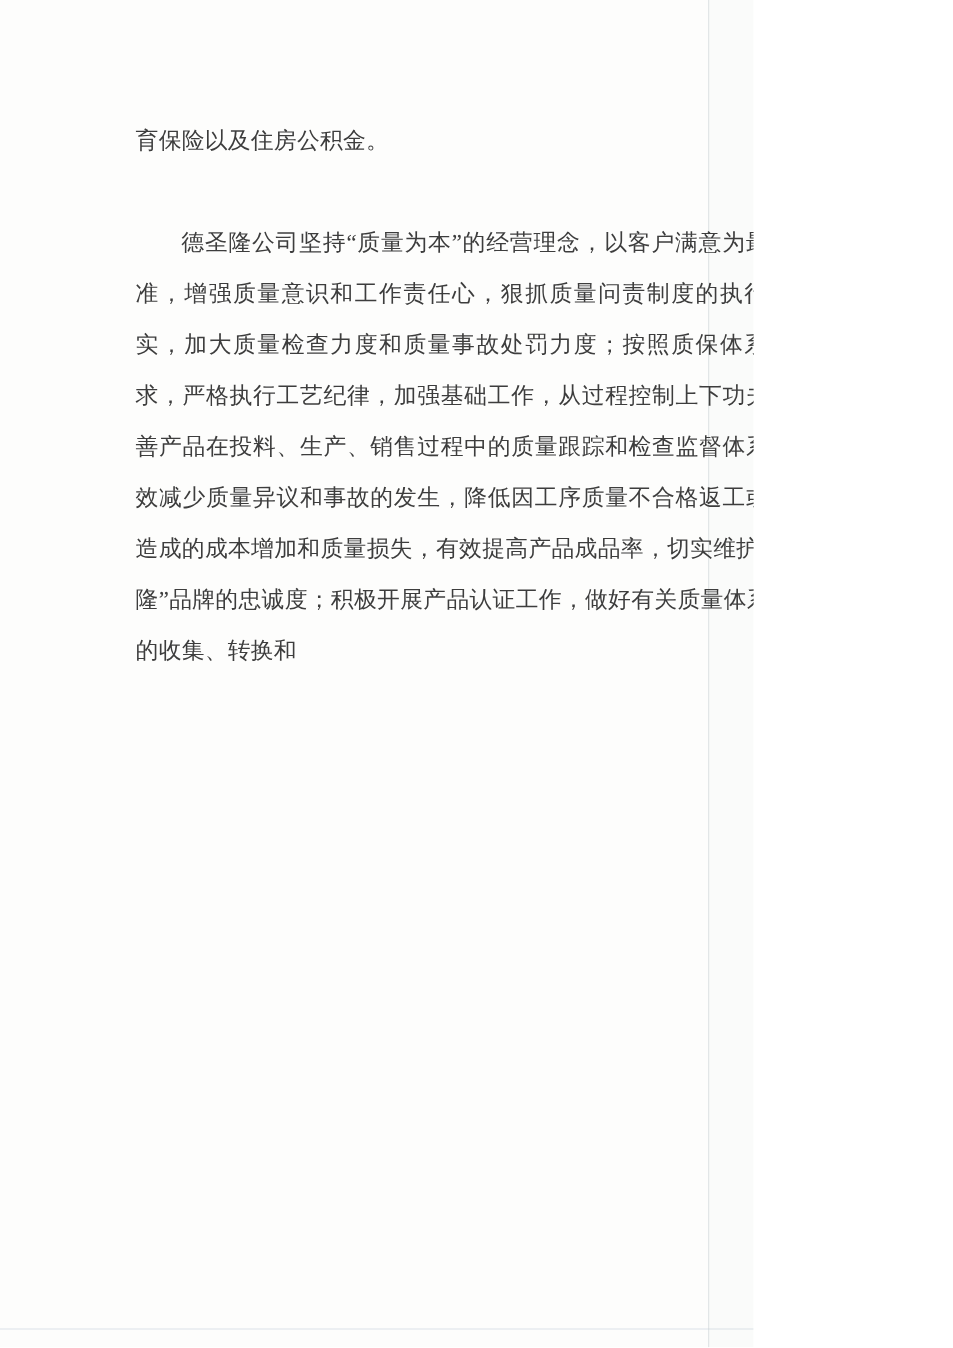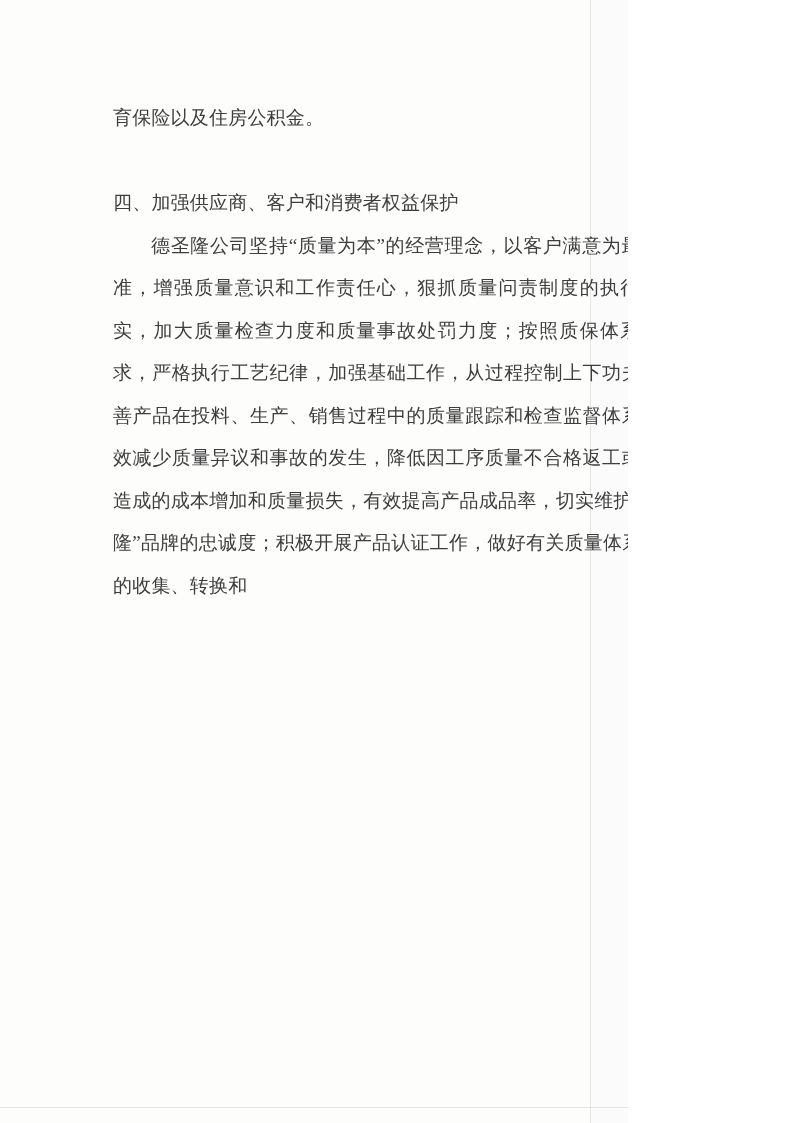--- a/index.html
+++ b/index.html
@@ -77,19 +77,18 @@
   <div class="scan-line-v"></div>
   <div class="scan-line-h"></div>
 
   <div class="content">
 
     <p class="para">育保险以及住房公积金。</p>
 
 
     <div class="blank-line"></div>
 
-    <h2 class="heading">四、加强供应商、客户和消费者权益保护</h2>
 
 
     <p class="para indent">德圣隆公司坚持“质量为本”的经营理念，以客户满意为最高标准，增强质量意识和工作责任心，狠抓质量问责制度的执行和落实，加大质量检查力度和质量事故处罚力度；按照质保体系的要求，严格执行工艺纪律，加强基础工作，从过程控制上下功夫，完善产品在投料、生产、销售过程中的质量跟踪和检查监督体系，有效减少质量异议和事故的发生，降低因工序质量不合格返工或返修造成的成本增加和质量损失，有效提高产品成品率，切实维护“德圣隆”品牌的忠诚度；积极开展产品认证工作，做好有关质量体系标准的收集、转换和</p>
 
   </div>
 </div>
 
 </body></html>

